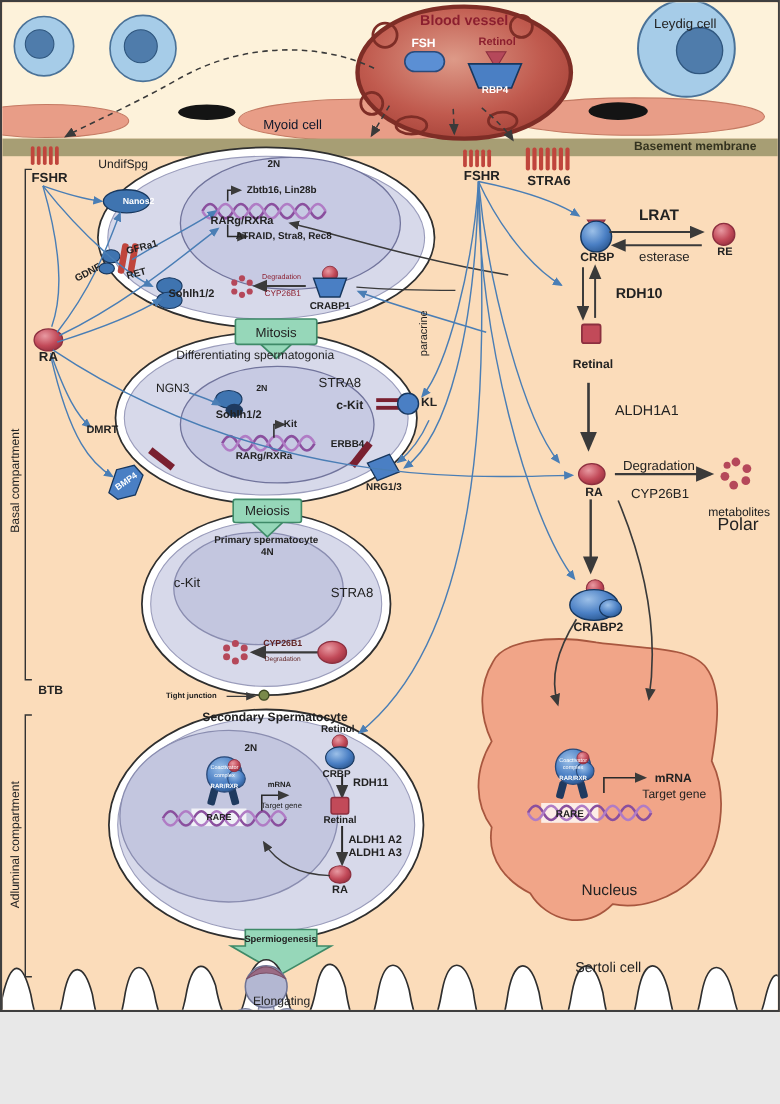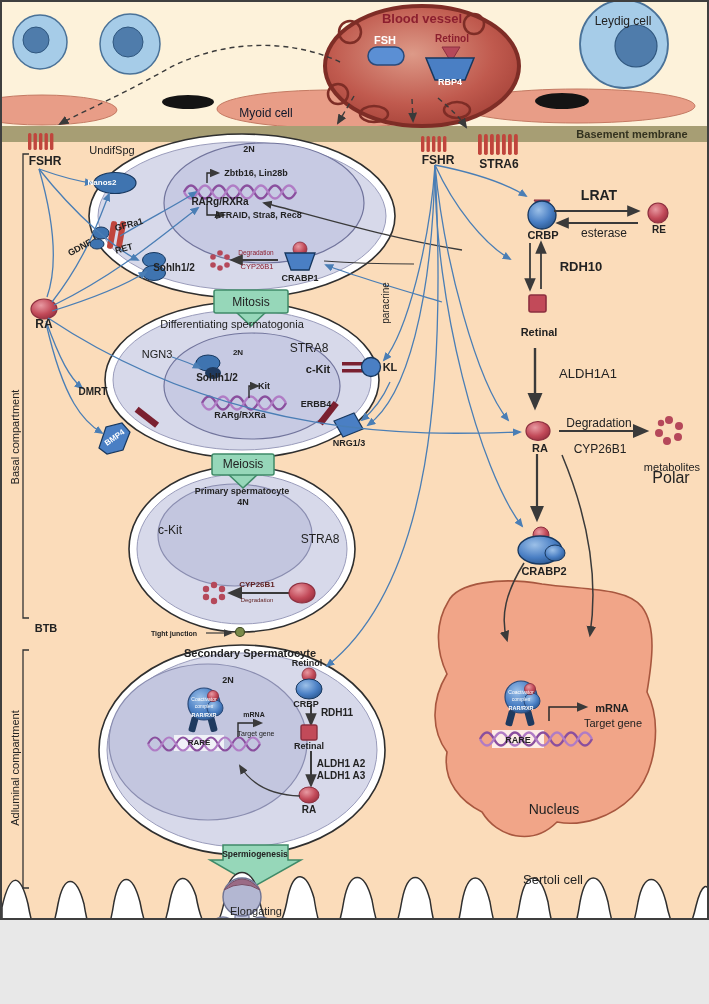--- a/index.html
+++ b/index.html
@@ -349,21 +349,21 @@
 <div class="lb b r" style="left:420px;top:16px;font-size:13px">Blood vessel</div>
 <div class="lb b w" style="left:383px;top:38px;font-size:11px">FSH</div>
 <div class="lb b r" style="left:450px;top:37px;font-size:10px">Retinol</div>
 <div class="lb b w" style="left:448px;top:80px;font-size:9px">RBP4</div>
 <div class="lb" style="left:621px;top:19px;font-size:12px">Leydig cell</div>
 <div class="lb m" style="left:264px;top:111px;font-size:12px">Myoid cell</div>
 <div class="lb b" style="left:630px;top:132px;font-size:11px;color:#33321f">Basement membrane</div>
 
 <div class="lb b" style="left:43px;top:159px;font-size:12px">FSHR</div>
 <div class="lb" style="left:110px;top:148px;font-size:11px">UndifSpg</div>
-<div class="lb b w" style="left:100px;top:181px;font-size:8px">Nanos2</div>
+<div class="lb b w" style="left:124px;top:181px;font-size:8px">Nanos2</div>
 <div class="lb b" style="left:247px;top:147px;font-size:9px">2N</div>
 <div class="lb b" style="left:254px;top:171px;font-size:9px">Zbtb16, Lin28b</div>
 <div class="lb b" style="left:218px;top:200px;font-size:10px">RARg/RXRa</div>
 <div class="lb b" style="left:256px;top:213px;font-size:9px">ATRAID, Stra8, Rec8</div>
 <div class="lb b rot28" style="left:78px;top:246px;font-size:9px">GDNF</div>
 <div class="lb b rot15" style="left:127px;top:223px;font-size:9px">GFRa1</div>
 <div class="lb b rot15" style="left:122px;top:247px;font-size:9px">RET</div>
 <div class="lb b" style="left:172px;top:266px;font-size:10px">Sohlh1/2</div>
 <div class="lb r" style="left:254px;top:251px;font-size:6.5px">Degradation</div>
 <div class="lb r" style="left:255px;top:265px;font-size:7.5px">CYP26B1</div>

